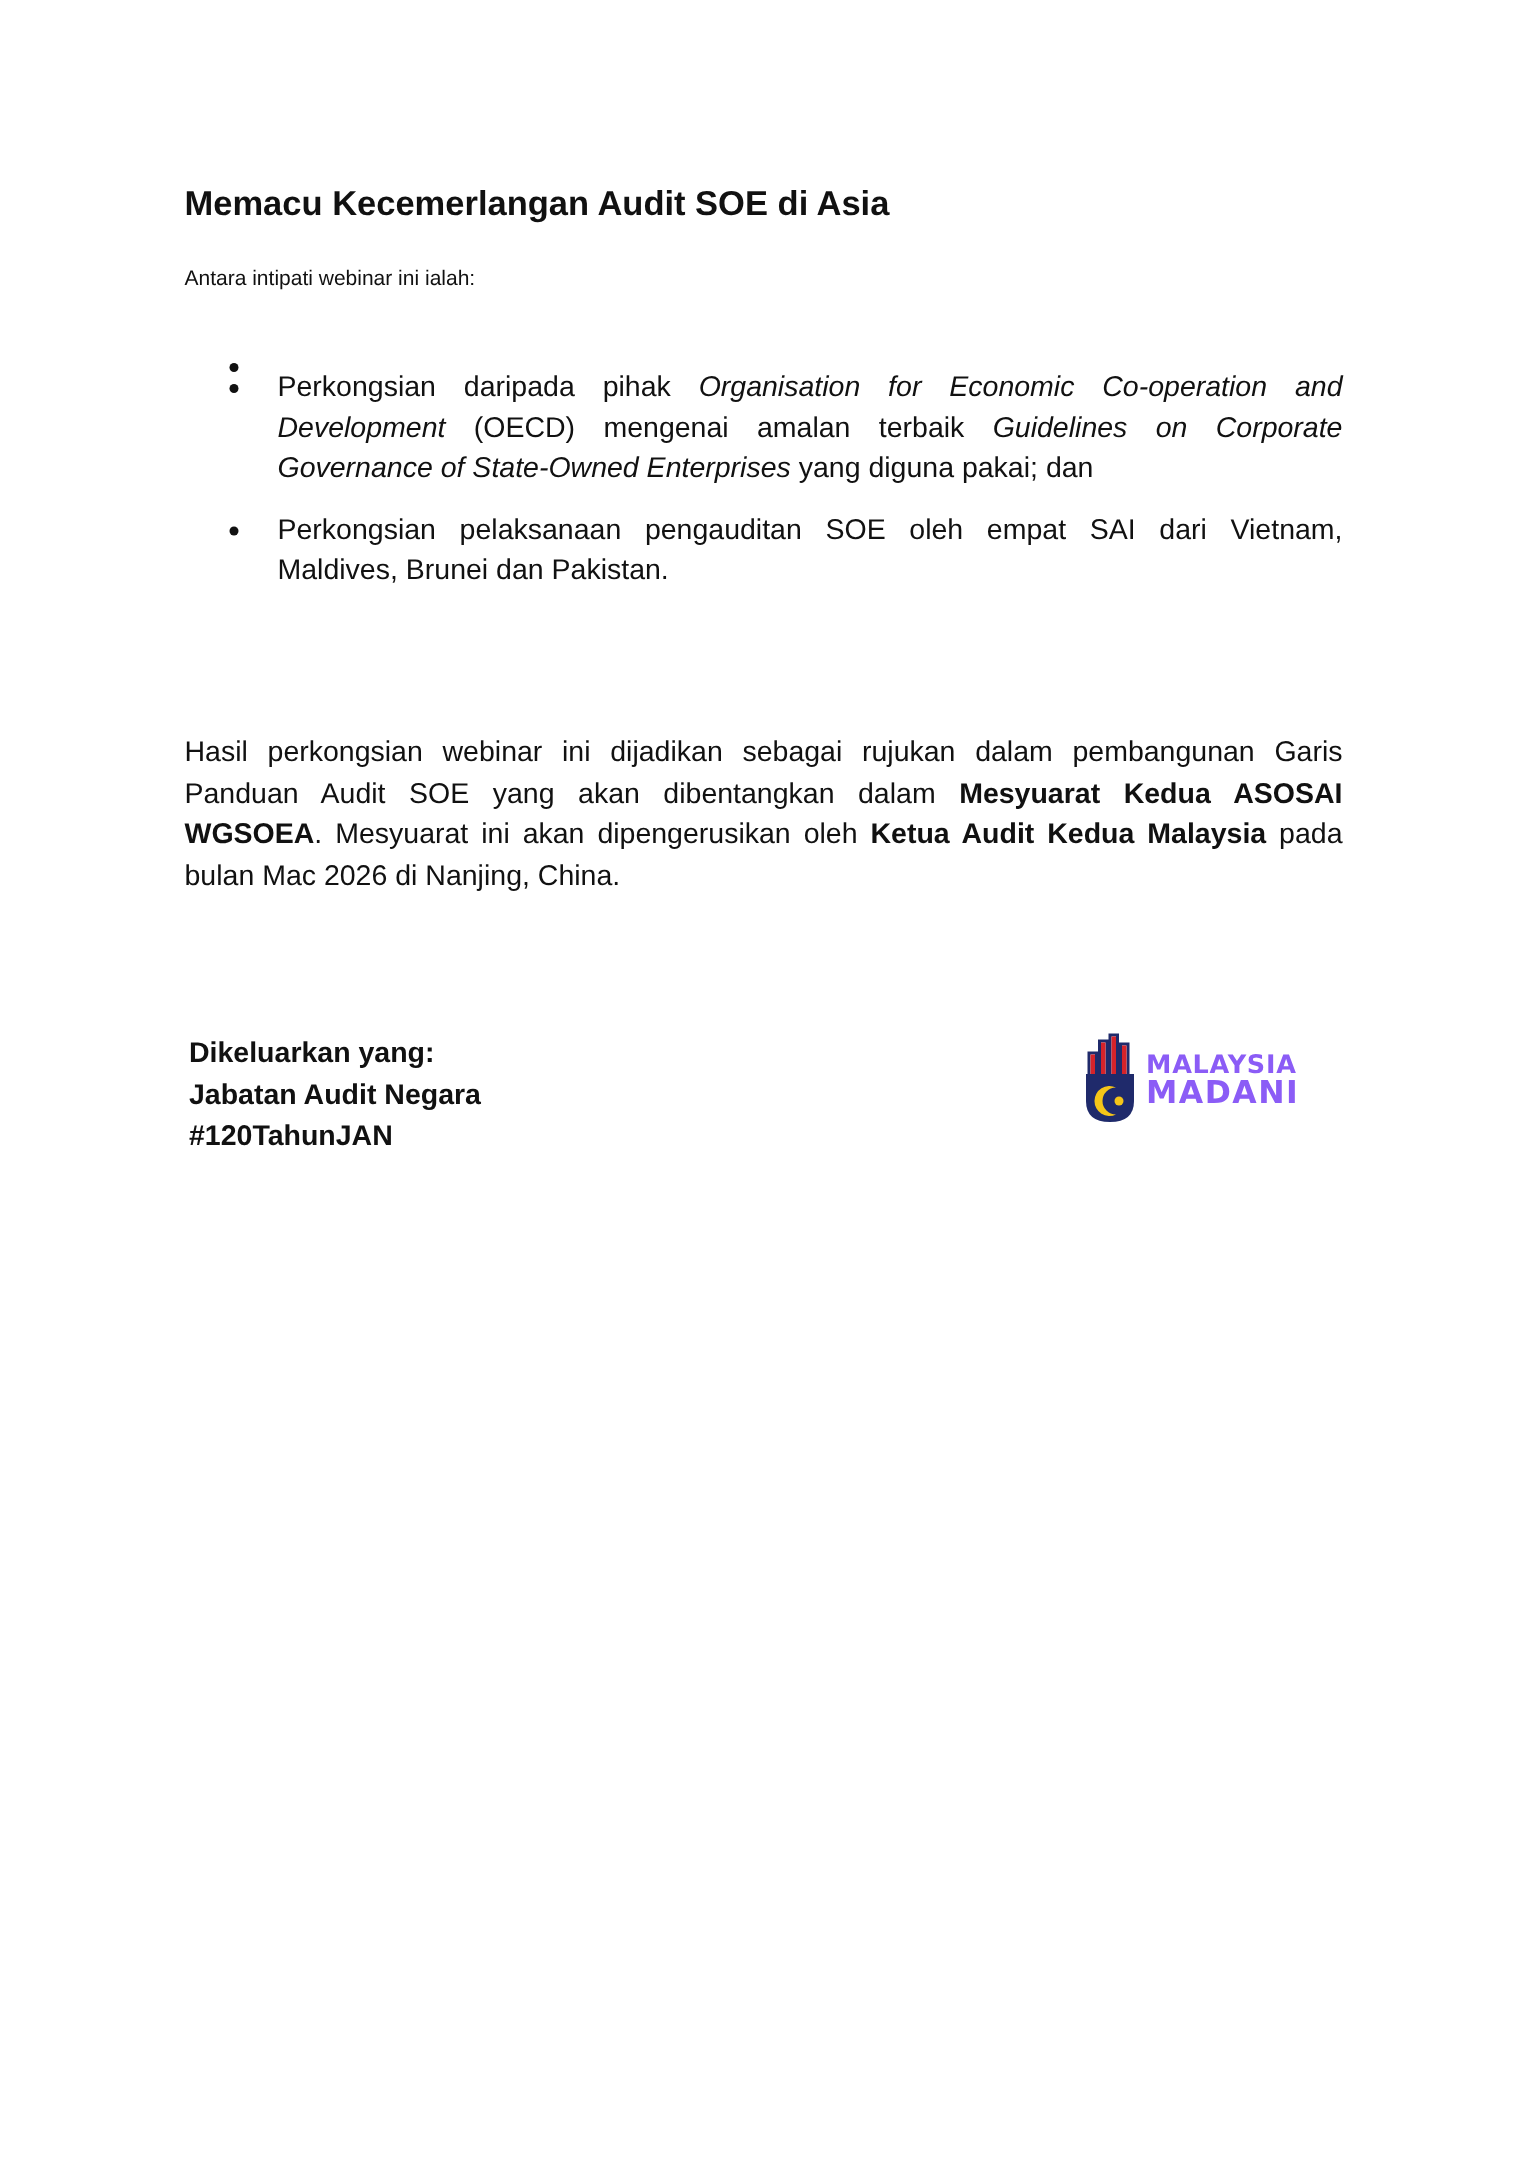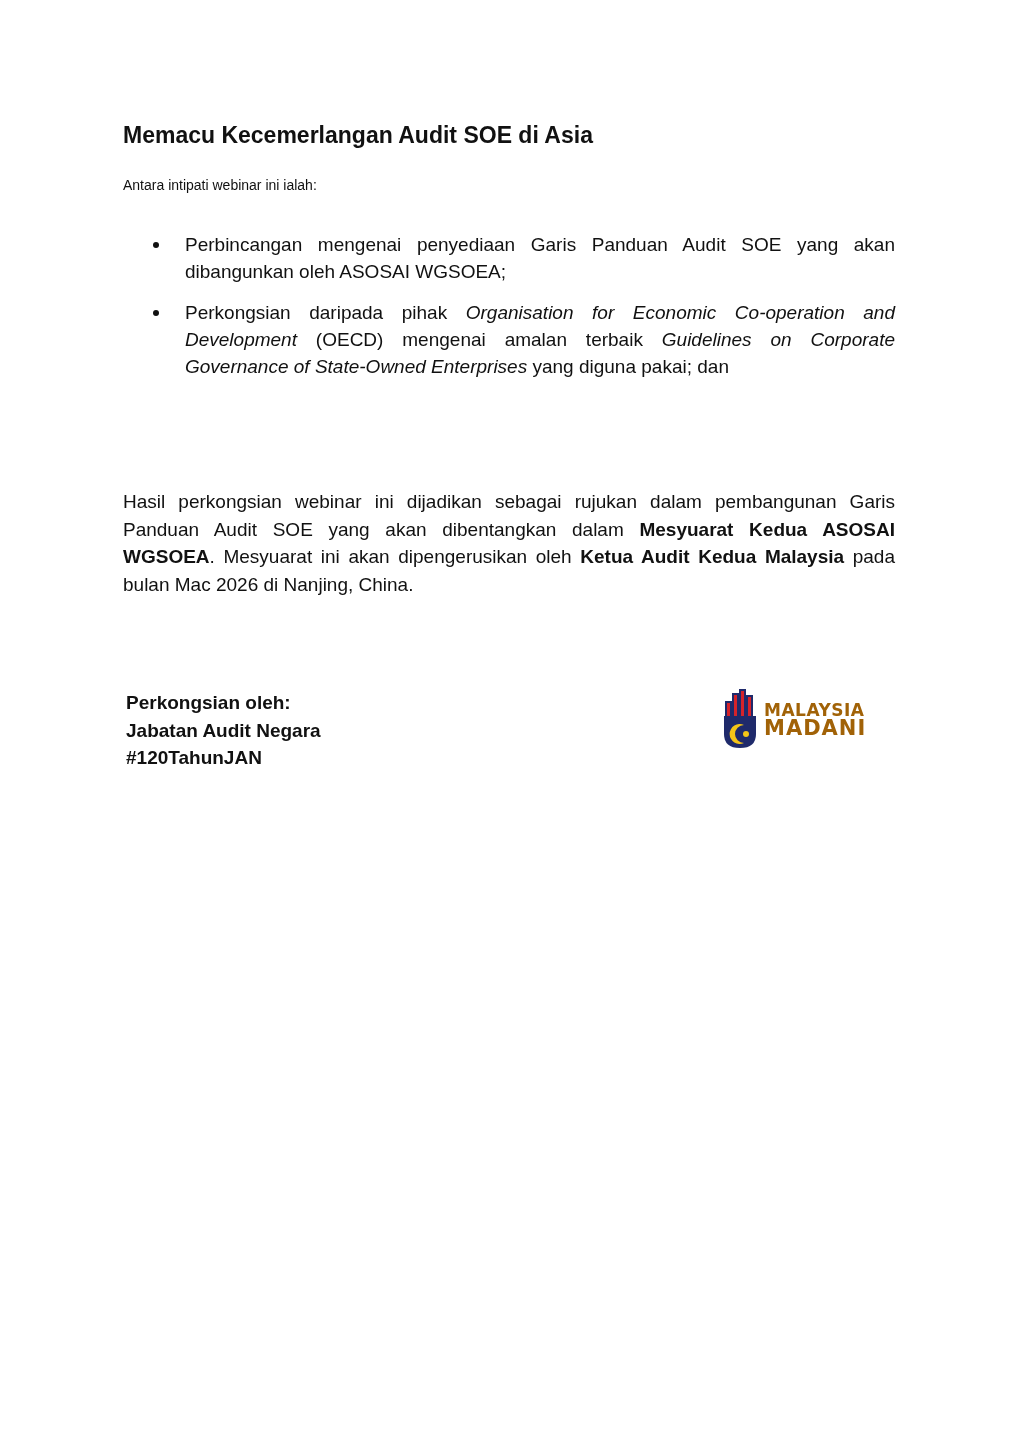--- a/index.html
+++ b/index.html
@@ -29,47 +29,50 @@
     }
     .para b { font-weight: bold; }
     .issuer {
       position: absolute; top: 689px; left: 3px; font-size: 19px; font-weight: bold; line-height: 27.5px;
     }
     .issuer div { white-space: nowrap; }
     .logo { position: absolute; left: 722px; top: 688px; width: 160px; height: 64px; }
     .logo svg { position: absolute; left: 0; top: 0; }
     .logo-text {
       position: absolute; left: 42px; top: 13px; font-family: "DejaVu Sans", sans-serif; font-weight: bold;
-      color: #a16207; line-height: 18px;
+      color: #8b5cf6; line-height: 18px;
     }
     .logo-text .l1 { font-size: 17px; letter-spacing: 0.5px; }
     .logo-text .l2 { font-size: 21px; letter-spacing: 1px; }
   </style>
 </head>
 <body>
 
 <div class="page">
   <h1 class="title">Memacu Kecemerlangan Audit SOE di Asia</h1>
   <p class="intro">Antara intipati webinar ini ialah:</p>
 
   <ul class="bullets">
     <li class="bullet">
       <span class="dot"></span>
-      <span>Perbincangan mengenai penyediaan Garis Panduan Audit SOE yang akan dibangunkan oleh ASOSAI WGSOEA;</span>
     </li>
     <li class="bullet">
       <span class="dot"></span>
       <span>Perkongsian daripada pihak </span><em>Organisation for Economic Co-operation and Development</em><span> (OECD) mengenai amalan terbaik </span><em>Guidelines on Corporate Governance of State-Owned Enterprises</em><span> yang diguna pakai; dan</span>
+    </li>
+    <li class="bullet">
+      <span class="dot"></span>
+      <span>Perkongsian pelaksanaan pengauditan SOE oleh empat SAI dari Vietnam, Maldives, Brunei dan Pakistan.</span>
     </li>
   </ul>
 
   <p class="para"><span>Hasil perkongsian webinar ini dijadikan sebagai rujukan dalam pembangunan Garis Panduan Audit SOE yang akan dibentangkan dalam </span><b>Mesyuarat Kedua ASOSAI WGSOEA</b><span>. Mesyuarat ini akan dipengerusikan oleh </span><b>Ketua Audit Kedua Malaysia</b><span> pada bulan Mac 2026 di Nanjing, China.</span></p>
 
   <div class="issuer">
-    <div>Perkongsian oleh:</div>
+    <div>Dikeluarkan yang:</div>
     <div>Jabatan Audit Negara</div>
     <div>#120TahunJAN</div>
   </div>
 </div>
 
 <div class="logo">
   <svg width="40" height="64" viewBox="0 0 40 64">
     <path d="M4 30 L4 14 L9 14 L9 30 M11 30 L11 6 L16 6 L16 30 M18 30 L18 2 L23 2 L23 30 M25 30 L25 8 L30 8 L30 30" fill="none" stroke="#1f2a6b" stroke-width="2"></path>
     <rect x="5" y="15" width="3" height="15" fill="#d6232a"></rect>
     <rect x="12" y="7" width="3" height="23" fill="#d6232a"></rect>

